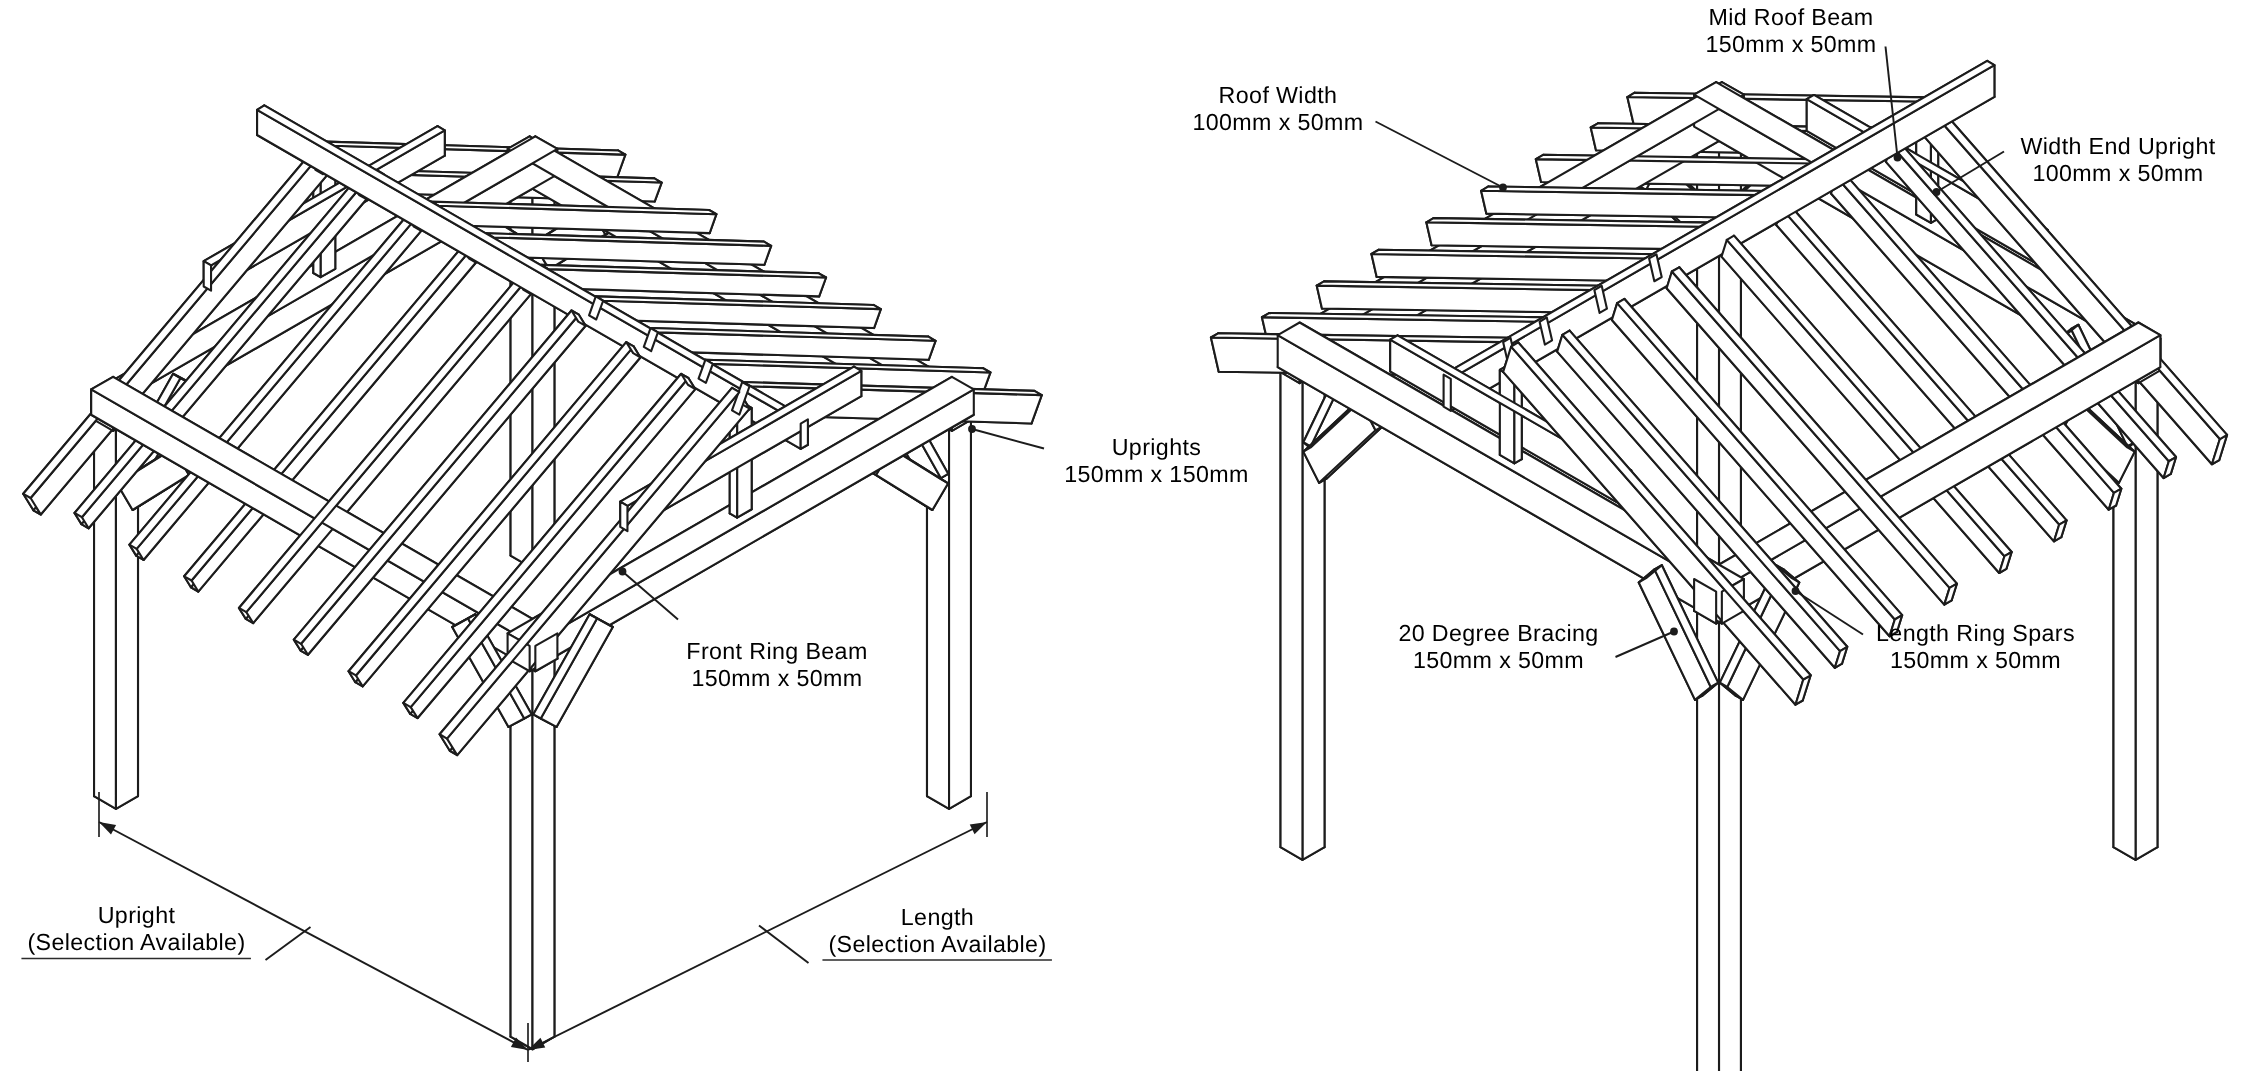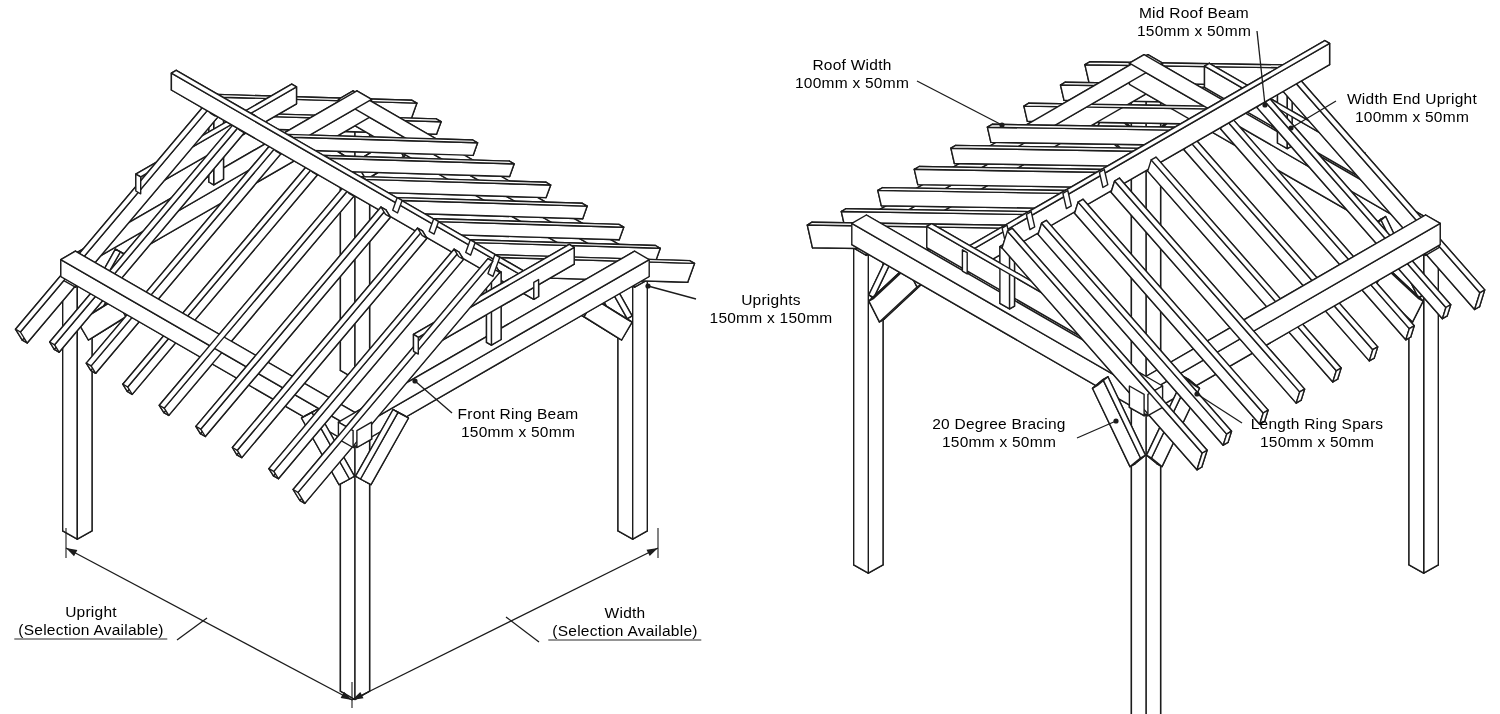--- a/index.html
+++ b/index.html
@@ -515,21 +515,21 @@
       <polygon points="658,548 646.5,549.7 649.7,556.1" fill="#1c1c1c"></polygon>
       <line x1="66" y1="528" x2="66" y2="558" stroke="#1c1c1c" stroke-width="1.1"></line>
       <line x1="352" y1="682" x2="352" y2="708" stroke="#1c1c1c" stroke-width="1.1"></line>
       <line x1="658" y1="528" x2="658" y2="558" stroke="#1c1c1c" stroke-width="1.1"></line>
     </svg>
 
   <div class="lbl" style="left: 727px; top: 308px; margin-left: 44px;">
     <span>Uprights</span><br>
     <span>150mm x 150mm</span>
   </div>
-  <div class="lbl" style="left: 518px; top: 422px;">
+  <div class="lbl" style="left: 518px; top: 444px;">
     <span>Front Ring Beam</span><br>
     <span>150mm x 50mm</span>
   </div>
   <div class="lbl" style="left: 852px; top: 73px;">
     <span>Roof Width</span><br>
     <span>100mm x 50mm</span>
   </div>
   <div class="lbl" style="left: 1194px; top: 21px;">
     <span>Mid Roof Beam</span><br>
     <span>150mm x 50mm</span>
@@ -545,16 +545,16 @@
   <div class="lbl" style="left: 1317px; top: 432px;">
     <span>Length Ring Spars</span><br>
     <span>150mm x 50mm</span>
   </div>
 
   <div class="lbl" style="left: 91px; top: 621px;">
     <span>Upright</span><br>
     <span class="u">(Selection Available)</span>
   </div>
   <div class="lbl" style="left: 625px; top: 622px;">
-    <span>Width</span><br>
+    <span>Length</span><br>
     <span class="u">(Selection Available)</span>
   </div>
 </div>
 
 </body></html>

